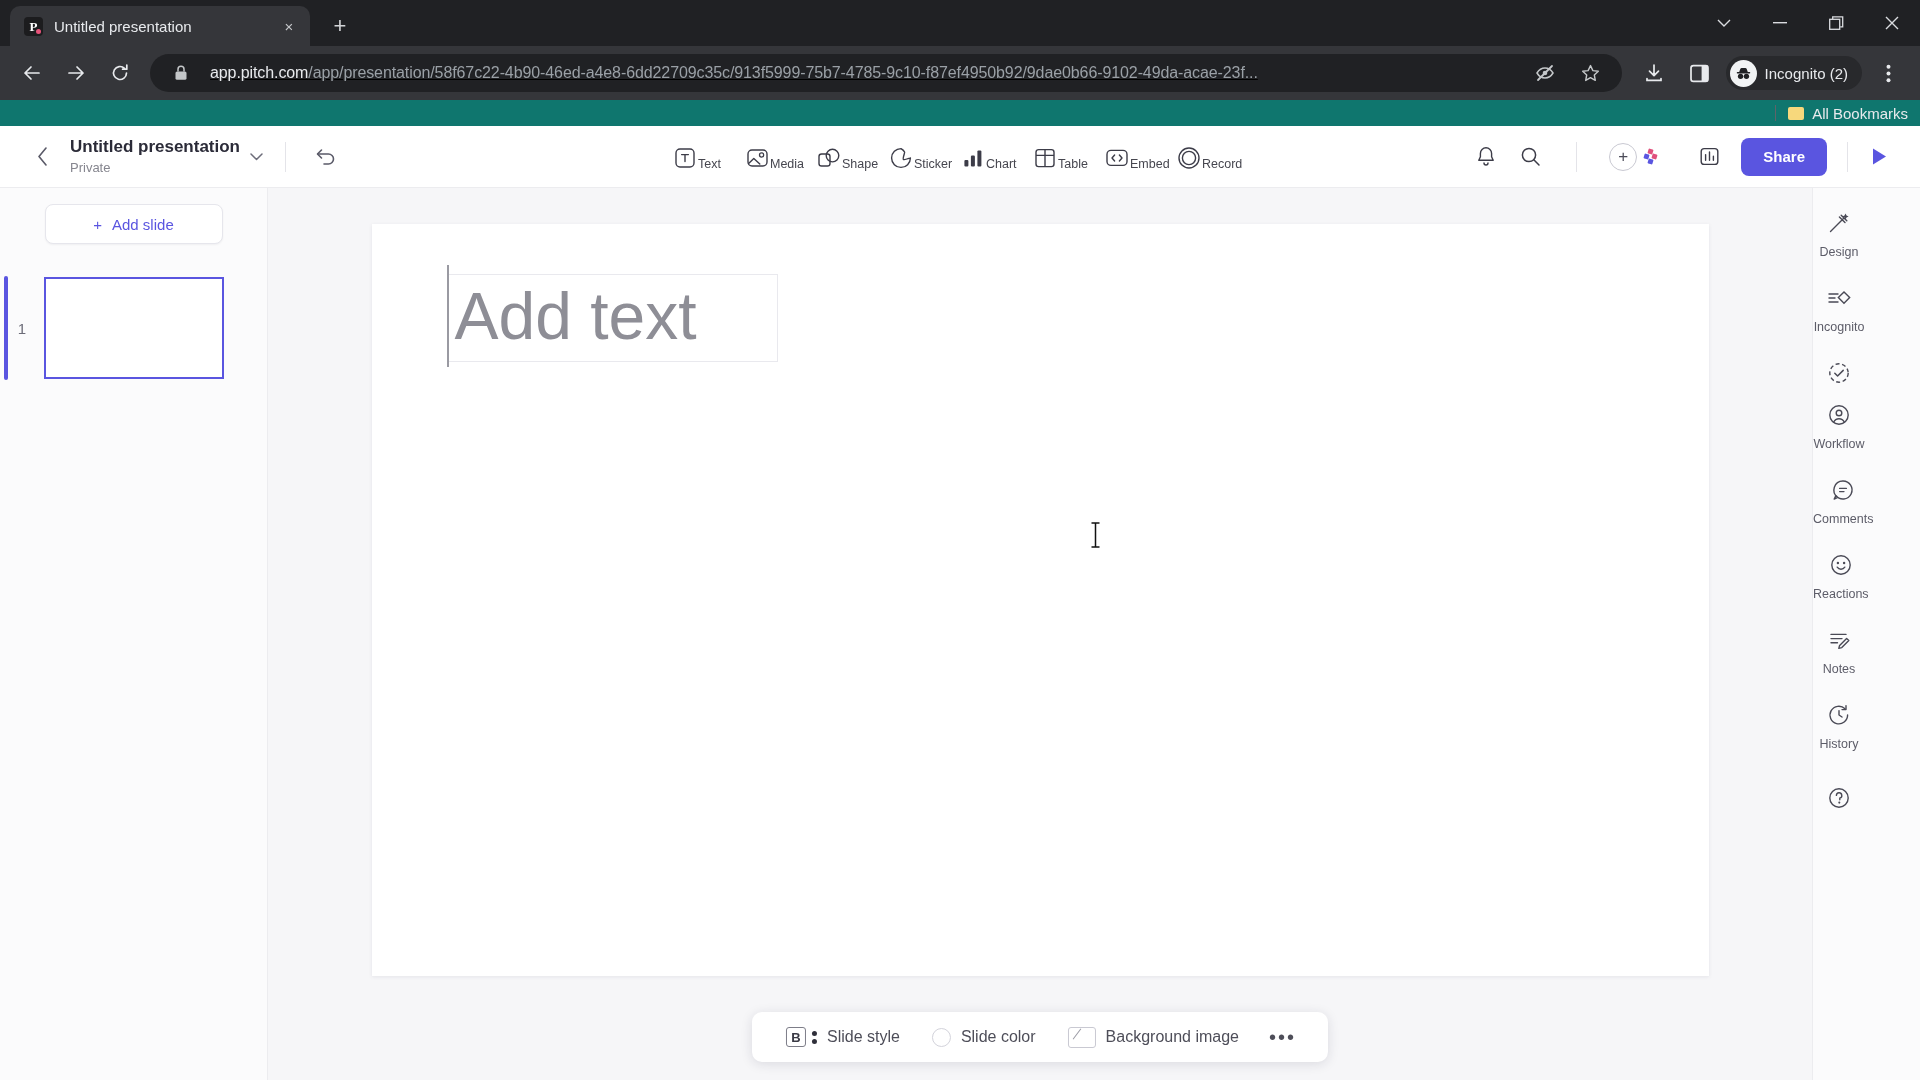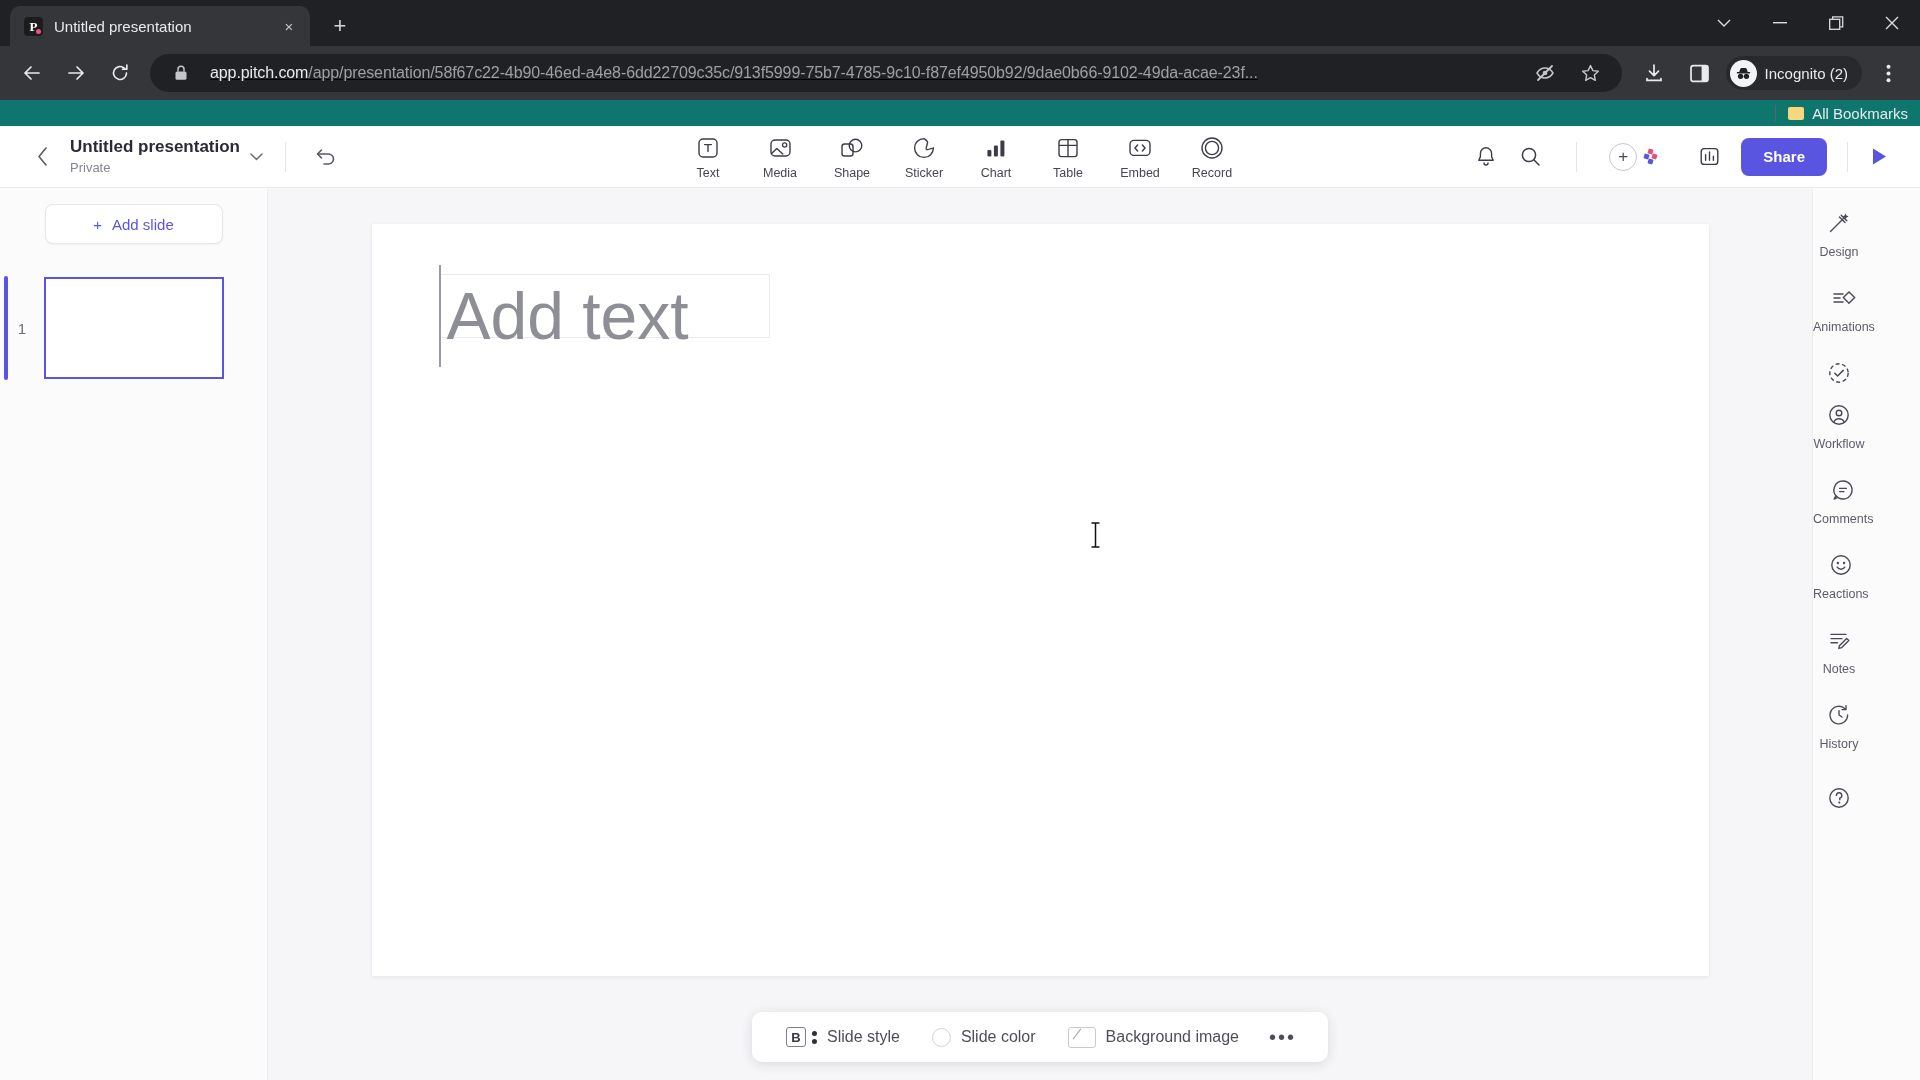--- a/index.html
+++ b/index.html
@@ -112,22 +112,22 @@
   .t-sub { font-size: 13px; color: #86868f; margin-top: 3px; }
   .caret-dn { color: #6d6d7a; font-size: 12px; }
   .vsep { width: 1px; height: 30px; background: #e4e4e9; margin: 0 22px; }
   .undo { width: 36px; height: 36px; color: #5a5a68; display:flex; align-items:center; justify-content:center; }
 
   .tools {
     position: absolute; left: 50%; transform: translateX(-50%);
     display: flex; gap: 0px; align-items: flex-start;
   }
   .tool {
-    width: 72px; display: flex; flex-direction: column; align-items: center;
-    gap: 5px; padding-top: 2px;
+    width: 72px; display: flex; align-items: flex-end;
+    padding-top: 2px;
   }
   .tool-ico { width: 26px; height: 26px; color: #3c3c48; display:flex; align-items:center; justify-content:center; }
   .tool-lbl { font-size: 12.5px; color: #46464f; }
 
   .topright {
     position: absolute; right: 22px; display: flex; align-items: center; gap: 4px;
   }
   .tr-btn { width: 40px; height: 40px; border-radius: 8px; color: #3c3c48;
             display:flex; align-items:center; justify-content:center; }
   .plus-circle {
@@ -162,21 +162,21 @@
 
   .canvasarea {
     flex: 1; background: #f6f6f8; display: flex; align-items: flex-start;
     justify-content: center; padding-top: 36px; position: relative; min-width: 0;
   }
   .canvas {
     width: 1337px; height: 752px; background: #fff;
     box-shadow: 0 1px 4px rgba(30,30,60,.08); position: relative;
   }
   .textbox {
-    position: absolute; left: 68px; top: 50px; width: 330px; height: 64px;
+    position: absolute; left: 76px; top: 50px; width: 330px; height: 88px;
     border: 1px solid #e9e9ee;
   }
   .textbox .ph {
     font-size: 66px; color: #8e8e96; line-height: 82px; padding-left: 6px;
     white-space: nowrap; font-weight: normal;
   }
   .caret-line {
     position: absolute; left: -2px; top: -10px; width: 2px; height: 102px; background: #9a9aa2;
   }
   .mouse-caret {
@@ -544,21 +544,21 @@
           <span class="rb-lbl">Design</span>
         </div>
 
         <div class="rb-group">
           <span class="rb-ico">
             <svg width="24" height="20" viewBox="0 0 24 20">
                 <path d="M2 6h9M2 10h6M2 14h9" stroke="currentColor" stroke-width="1.4" stroke-linecap="round"></path>
                 <rect x="13" y="5.6" width="8" height="8" transform="rotate(45 17 9.6)" stroke="currentColor" stroke-width="1.4" fill="none"></rect>
               </svg>
           </span>
-          <span class="rb-lbl">Animations</span>
+          <span class="rb-lbl">Incognito</span>
         </div>
 
         <div class="rb-group">
           <span class="rb-ico">
             <svg width="24" height="24" viewBox="0 0 24 24">
                 <circle cx="12" cy="12" r="9.2" stroke="currentColor" stroke-width="1.4" fill="none" stroke-dasharray="4 2.6"></circle>
                 <path d="M7.8 12.2l2.8 2.8 5.6-5.6" stroke="currentColor" stroke-width="1.5" fill="none" stroke-linecap="round" stroke-linejoin="round"></path>
               </svg>
           </span>
           <span class="rb-ico">

